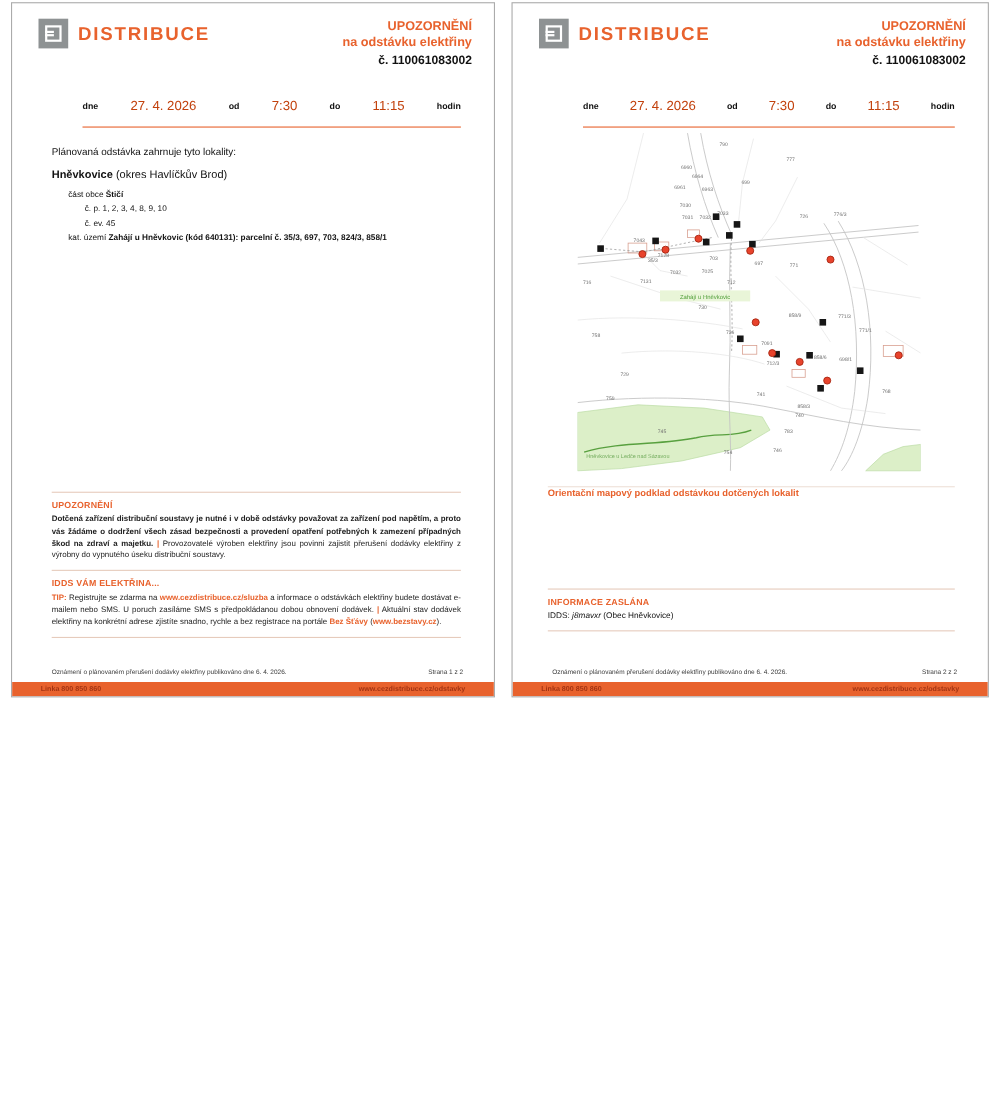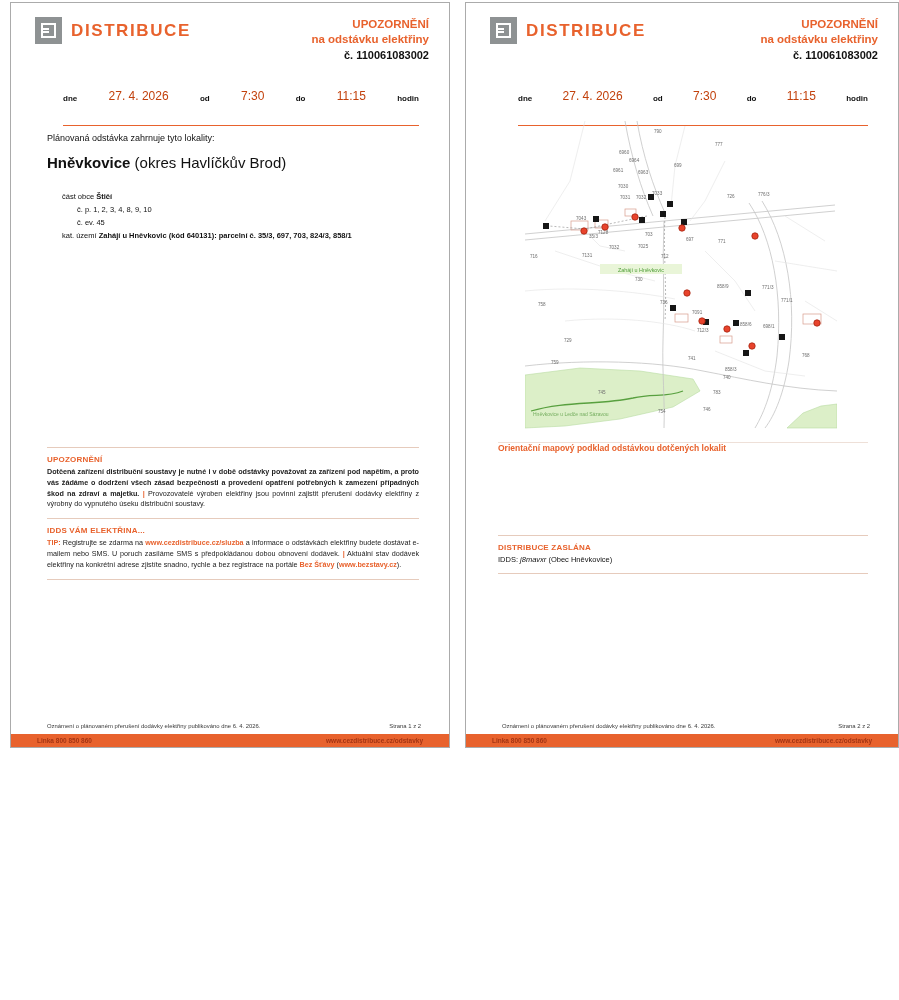--- a/index.html
+++ b/index.html
@@ -2,51 +2,51 @@
 <html><head>
 <meta charset="utf-8">
 <style>
   html,body{margin:0;padding:0;}
   body{
     width:899px;height:1000px;background:#ffffff;position:relative;
     font-family:"Liberation Sans",sans-serif;color:#1a1a1a;
     -webkit-font-smoothing:antialiased;
   }
   .page{
-    position:absolute;top:2px;height:746px;background:#fff;
+    position:absolute;top:2px;height:632px;background:#fff;
     border:1px solid #ababab;box-sizing:border-box;overflow:hidden;
   }
   #page1{left:10px;width:440px;}
   #page2{left:465px;width:434px;}
 
   
   .hdr{position:absolute;top:14px;left:24px;right:20px;display:flex;justify-content:space-between;align-items:flex-start;}
   .brand{display:flex;align-items:center;gap:9px;}
   .logo{width:27px;height:27px;background:#8e9293;display:flex;align-items:center;justify-content:center;}
   .logo-e{width:15px;height:15px;border:2px solid #fff;box-sizing:border-box;position:relative;}
   .logo-e::before{content:"";position:absolute;left:-2px;top:3px;width:8px;height:2px;background:#fff;}
   .logo-e::after{content:"";position:absolute;left:-2px;bottom:3px;width:8px;height:2px;background:#fff;}
   .brand-name{font-size:17px;font-weight:bold;color:#e8622d;letter-spacing:1.6px;}
   .notice{text-align:right;line-height:1.3;}
   .notice .t1,.notice .t2{color:#e8622d;font-weight:bold;font-size:11.5px;}
   .notice .t3{color:#111;font-weight:bold;font-size:11px;margin-top:1px;}
 
   
   .daterow{
-    position:absolute;top:86px;left:52px;right:30px;
-    display:flex;justify-content:space-between;align-items:flex-end;
-    border-bottom:1.5px solid #e8622d;padding-bottom:22px;
+    position:absolute;top:86px;left:64px;right:30px;
+    display:flex;justify-content:space-between;align-items:center;
+    border-bottom:1.5px solid #e8622d;padding-bottom:12px;
   }
   .dlab{font-size:8px;font-weight:bold;color:#111;}
   .dval{font-size:12px;font-weight:normal;color:#c2410c;}
 
   
   .loc{position:absolute;top:130px;left:36px;right:28px;font-size:7.5px;color:#111;}
   .loc-h{font-weight:normal;font-size:9px;margin-bottom:11px;}
-  .muni{font-size:15px;margin-bottom:21px;}
+  .muni{font-size:10px;margin-bottom:7px;}
   .b{font-weight:bold;}
   .ind1{margin-left:15px;margin-bottom:4px;}
   .ind2{margin-left:30px;margin-bottom:4px;}
   .kat{margin-left:15px;margin-top:3px;}
 
   
   .secs{position:absolute;top:444px;left:36px;right:30px;}
   hr.div{border:none;border-top:1px solid #e6cbbc;margin:0;}
   .sec-h{color:#e8622d;font-weight:bold;font-size:8px;margin:7px 0 3px 0;letter-spacing:.2px;}
   .para{font-size:7.2px;line-height:1.5;color:#222;text-align:justify;margin-bottom:8px;}
@@ -281,21 +281,21 @@
         <text x="8" y="295" class="al2">Hněvkovice u Ledče nad Sázavou</text>
       </svg>
   </div>
 
   <hr class="mapdiv">
   <div class="cap">Orientační mapový podklad odstávkou dotčených lokalit</div>
 
 
   <div class="info">
     <hr class="div">
-    <div class="sec-h">DISTRIBUCE ZASLÁNA</div>
+    <div class="sec-h">INFORMACE ZASLÁNA</div>
     <div class="idds"><span>IDDS: </span><span class="it">j8mavxr</span><span> (Obec Hněvkovice)</span></div>
     <hr class="div">
   </div>
 
   <div class="foot">
     <span>Oznámení o plánovaném přerušení dodávky elektřiny publikováno dne 6. 4. 2026.</span>
     <span>Strana 2 z 2</span>
   </div>
   <div class="bar">
     <span>Linka 800 850 860</span>

